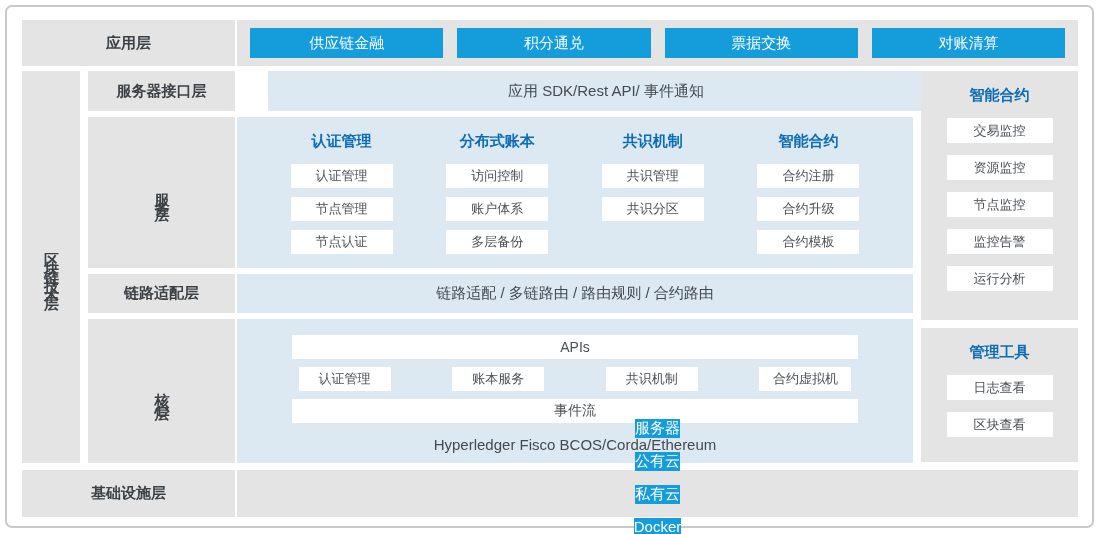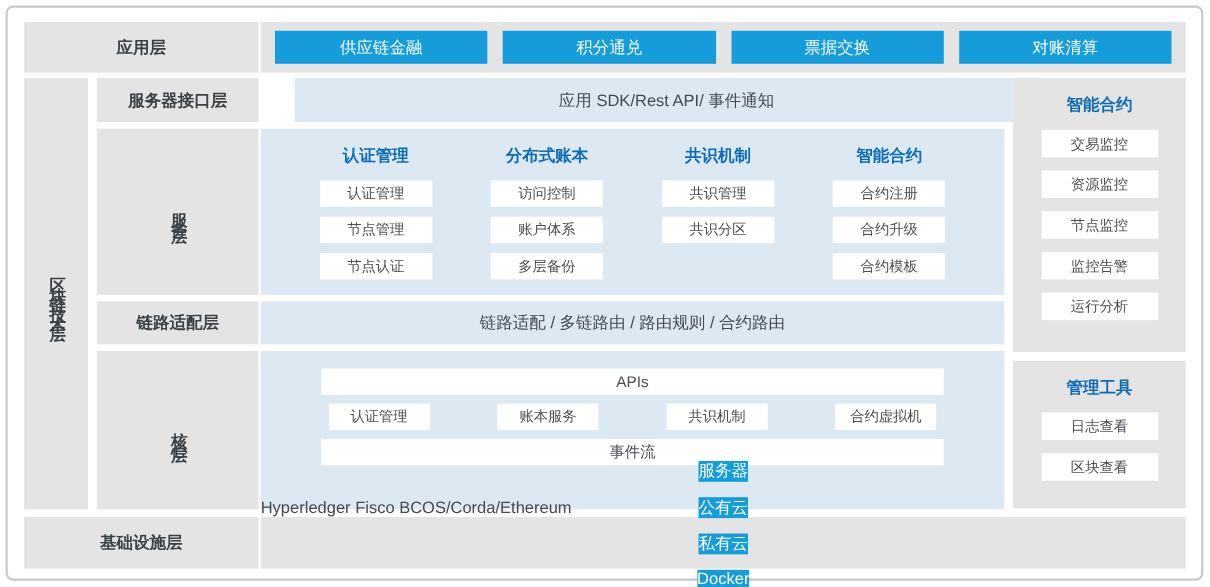--- a/index.html
+++ b/index.html
@@ -24,21 +24,21 @@
   .col-title { font-size:15px; font-weight:bold; color:#0c6cb5; height:20px;
     margin-bottom:12px; white-space:nowrap; }
   .wbox { width:102px; height:24px; background:#fff; color:#4a4f54; font-size:13px;
     display:flex; align-items:center; justify-content:center; margin-bottom:9px;
     white-space:nowrap; }
   .core-bar { margin:0 55px; height:24px; background:#fff; display:flex;
     align-items:center; justify-content:center; font-size:14px; color:#4a4f54; }
   .core-row { display:flex; justify-content:space-evenly; margin:8px 0; }
   .core-box { width:92px; height:24px; background:#fff; color:#4a4f54; font-size:13px;
     display:flex; align-items:center; justify-content:center; white-space:nowrap; }
-  .caption { text-align:left; font-size:15px; color:#444a50; margin-top:30px; }
+  .caption { text-align:center; font-size:15px; color:#444a50; margin-top:13px; }
   .side-panel { display:flex; flex-direction:column; align-items:center;
     padding-top:15px; }
   .side-title { font-size:15px; font-weight:bold; color:#0c6cb5; margin-bottom:13px; }
   .side-box { width:106px; height:25px; background:#fff; color:#4a4f54; font-size:13px;
     display:flex; align-items:center; justify-content:center; margin-bottom:12px;
     white-space:nowrap; }
 </style>
 </head>
 <body>
 

